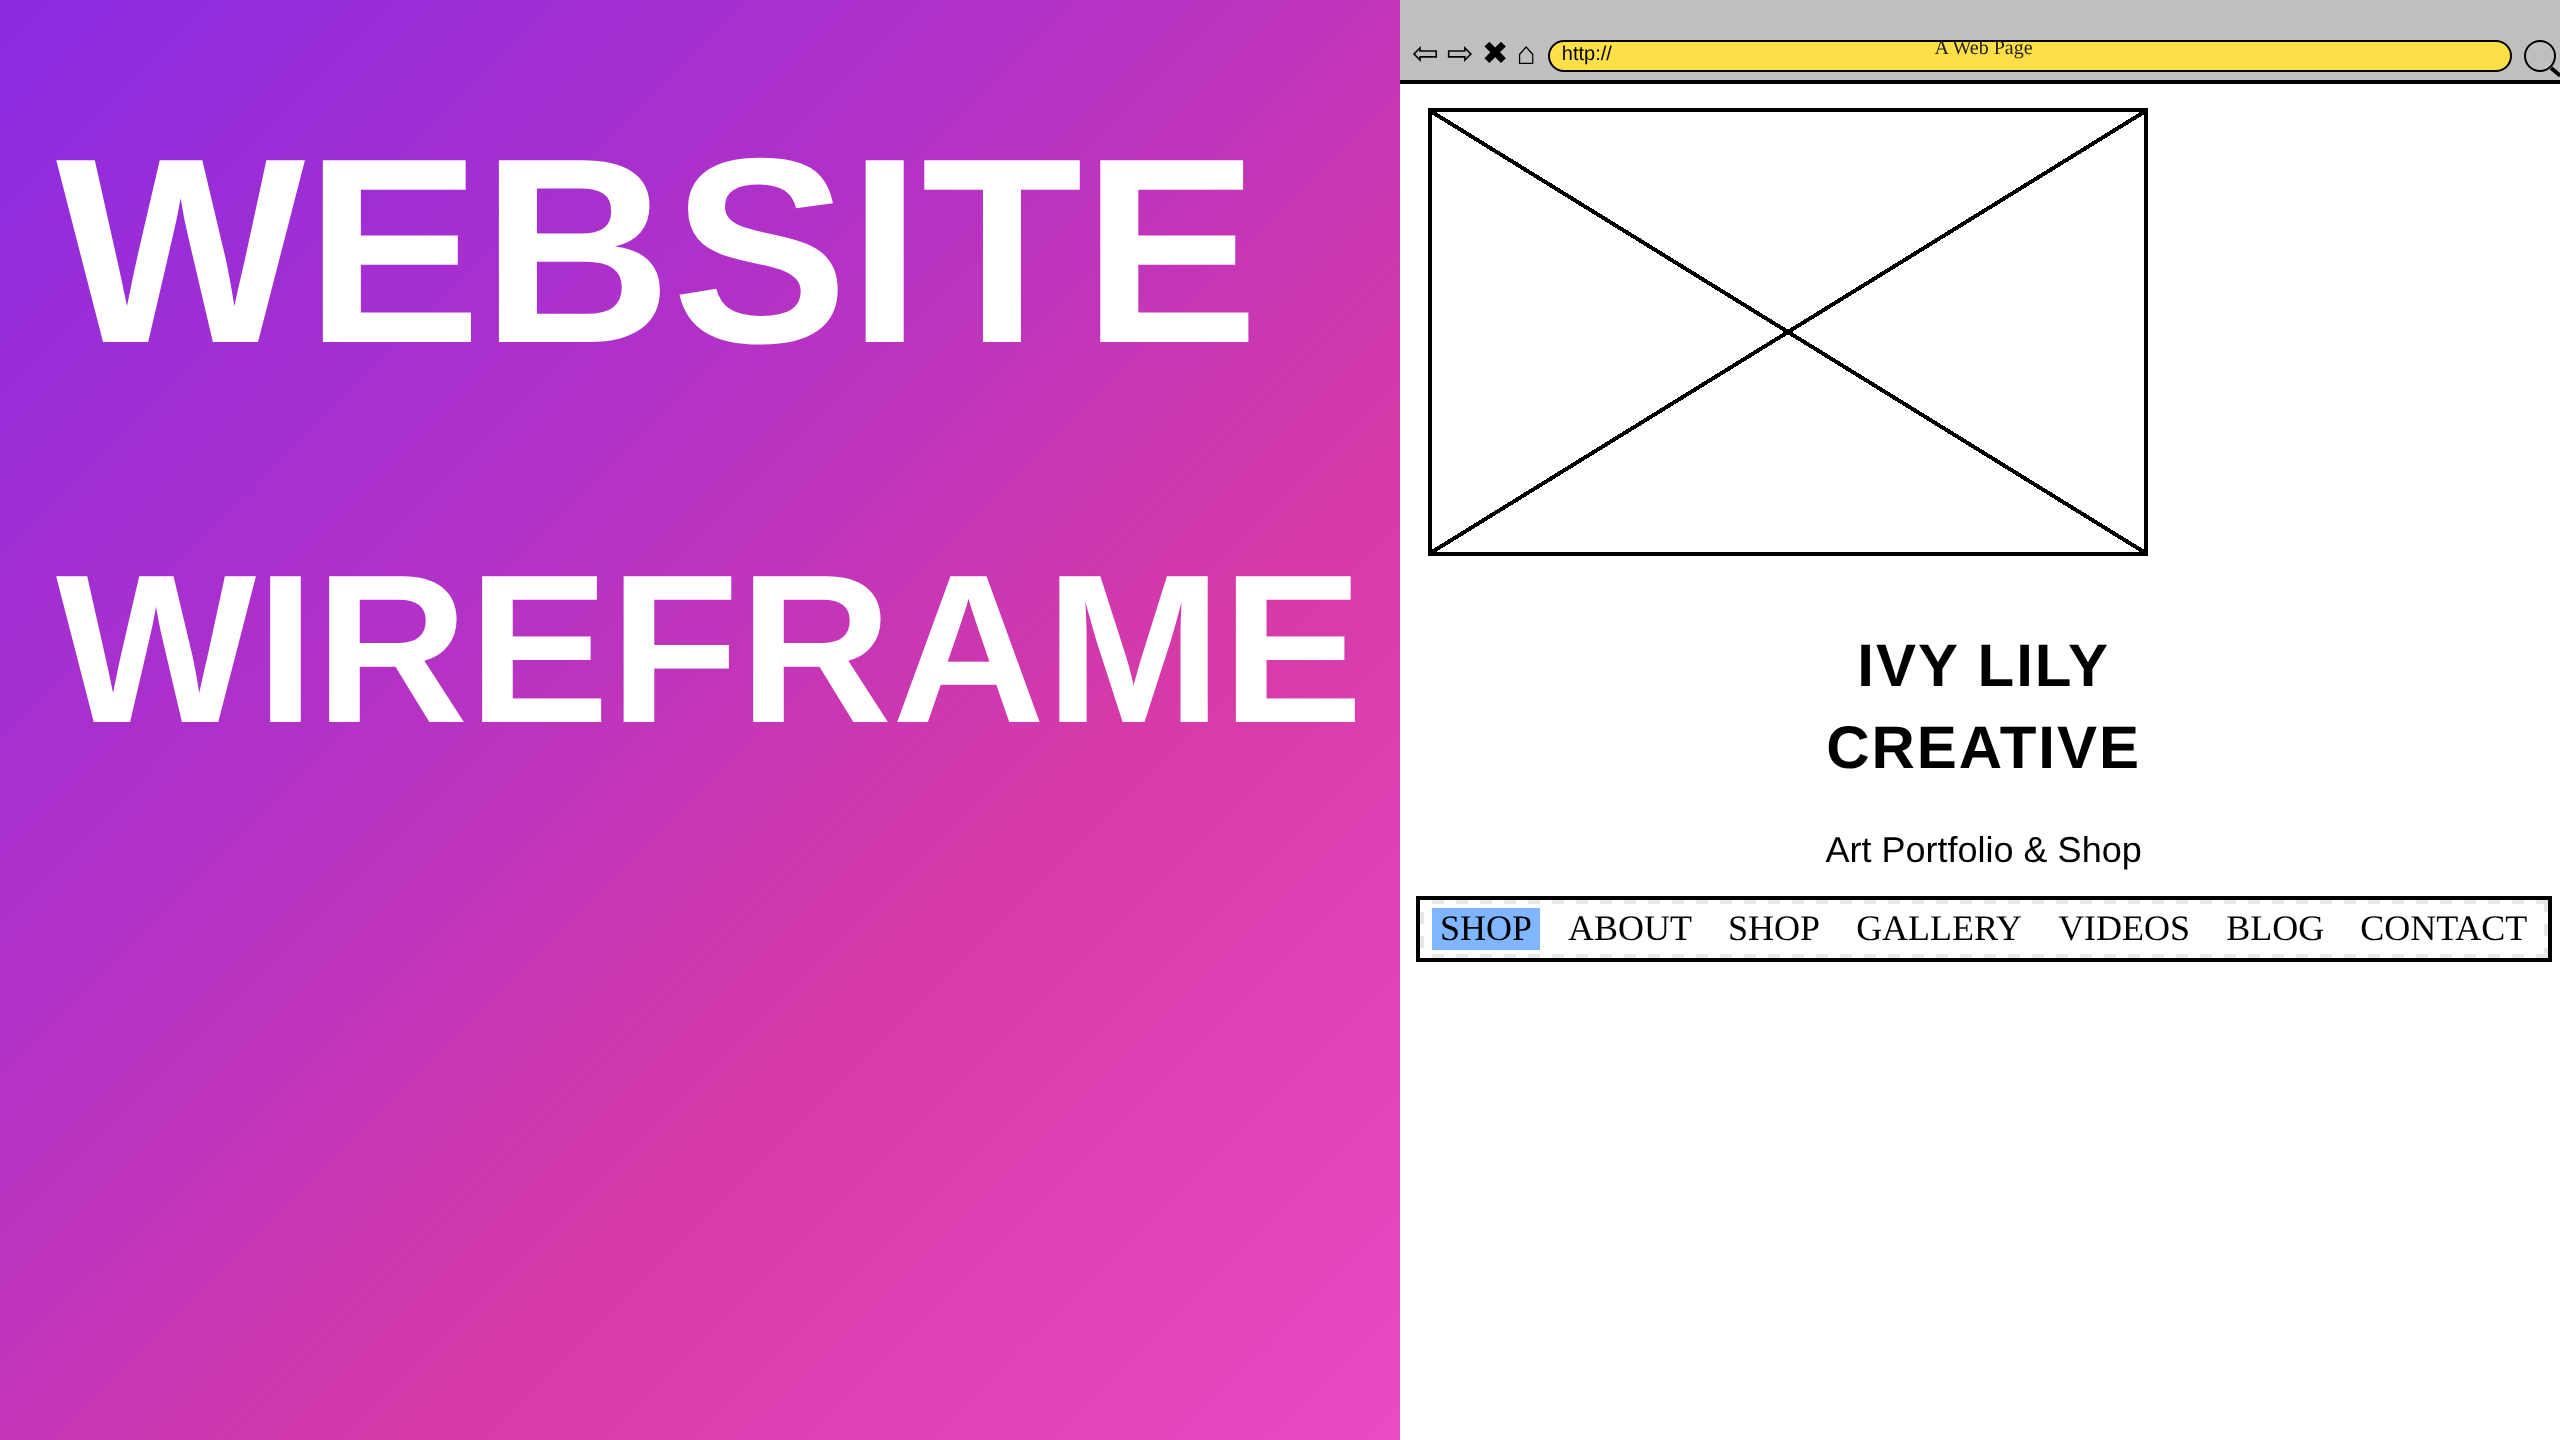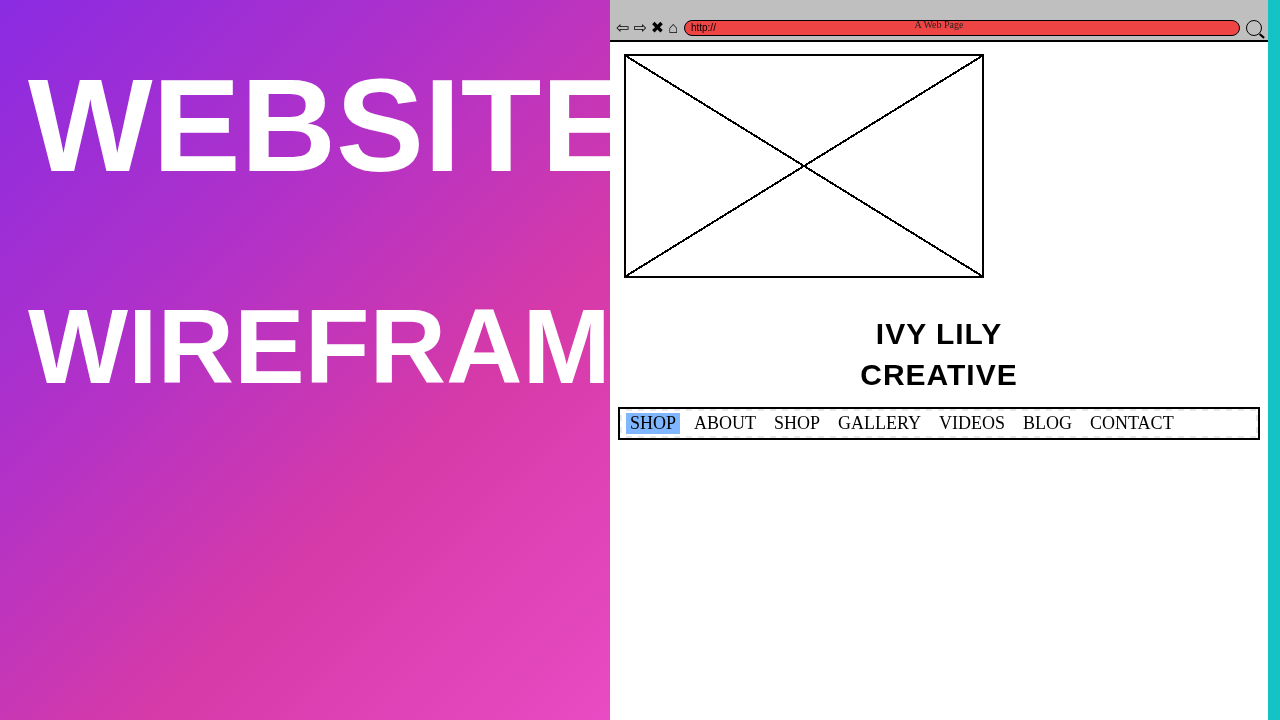--- a/index.html
+++ b/index.html
@@ -1,26 +1,25 @@
 <!DOCTYPE html>
 <html><head>
 <meta charset="utf-8">
 <style>
   * { box-sizing: border-box; margin: 0; padding: 0; }
   html, body { width: 1280px; height: 720px; overflow: hidden; font-family: "Comic Sans MS", "Segoe Script", "Bradley Hand", cursive, sans-serif; }
   body { display: flex; }
 
   
   .left {
-    width: 610px; height: 720px;
+    width: 700px; height: 720px;
     background: linear-gradient(135deg,#8a2be2 0%, #b031c9 35%, #d63aa8 65%, #e84bc3 100%);
     padding: 50px 28px 0 28px;
     display: flex; flex-direction: column;
     color: #fff;
-    gap: 21px;
   }
   .left h1, .left h2, .left h3 {
     font-family: "Arial Black", Impact, sans-serif;
     font-weight: 900;
     letter-spacing: 0px;
     text-transform: uppercase;
     line-height: 1.0;
     margin: 0;
   }
   .left .t1 { font-size: 132px; margin-top: 10px; }
@@ -47,21 +46,21 @@
     position: absolute; top: 2px; left: 0; right: 0;
     text-align: center;
     font-size: 10px;
     font-family: "Comic Sans MS", cursive;
     color: #222;
     margin-top: 17px;
   }
   .chrome-btns { display:flex; gap:4px; align-items:center; margin-right:6px;}
   .chrome-btns span { font-size:16px; line-height:1; cursor:pointer;}
   .addr {
-    flex:1; height:16px; background:#ef4444; border:1px solid #000;
+    flex:1; height:16px; background:#fde047; border:1px solid #000;
     border-radius:8px; font-size:10px; padding:0 6px; line-height:14px;
     font-family: Arial, sans-serif;
   }
   .spy { width:16px; height:16px; border:1px solid #000; border-radius:50%; margin-left:6px; position:relative;}
   .spy::after{content:"";position:absolute;width:6px;height:1.5px;background:#000;bottom:-1px;right:-4px;transform:rotate(40deg);}
 
   
   .page {
     padding: 6px 8px 0 8px;
     height: calc(100% - 42px);
@@ -136,20 +135,21 @@
     <div class="spy"></div>
   </div>
 
   <div class="page">
 
     <div class="hero">
       <div class="ph"></div>
       <div class="brand">
         <div class="name">IVY LILY</div>
         <div class="name">CREATIVE</div>
+        <div class="tag">Art Portfolio &amp; Shop</div>
       </div>
     </div>
 
     <div class="navwrap">
       <div class="nav">
         <a class="active">SHOP</a>
         <a>ABOUT</a>
         <a>SHOP</a>
         <a>GALLERY</a>
         <a>VIDEOS</a>

